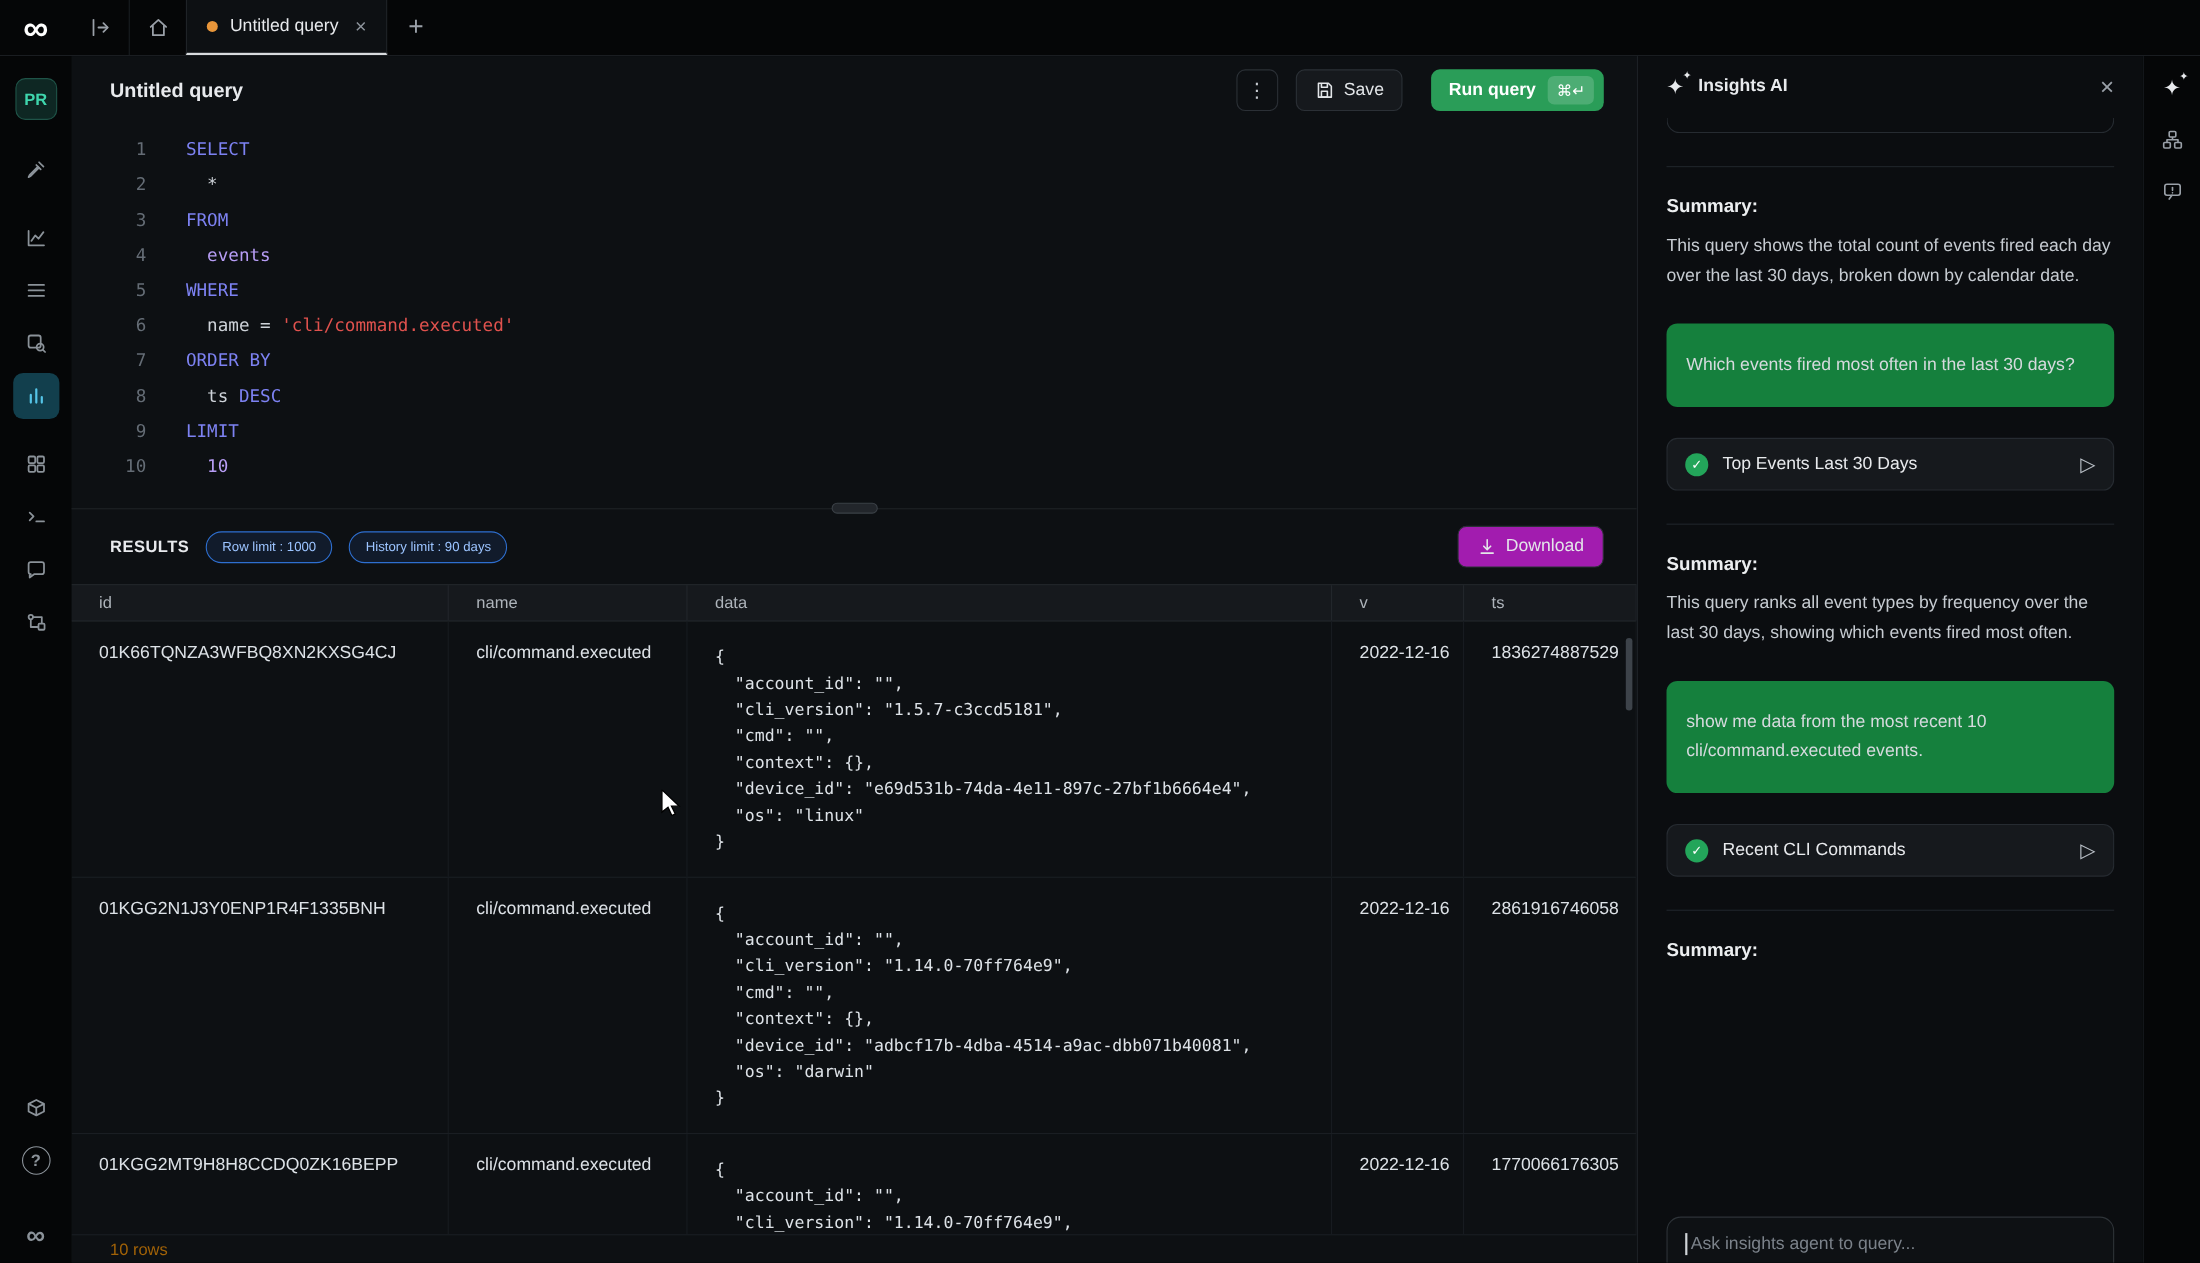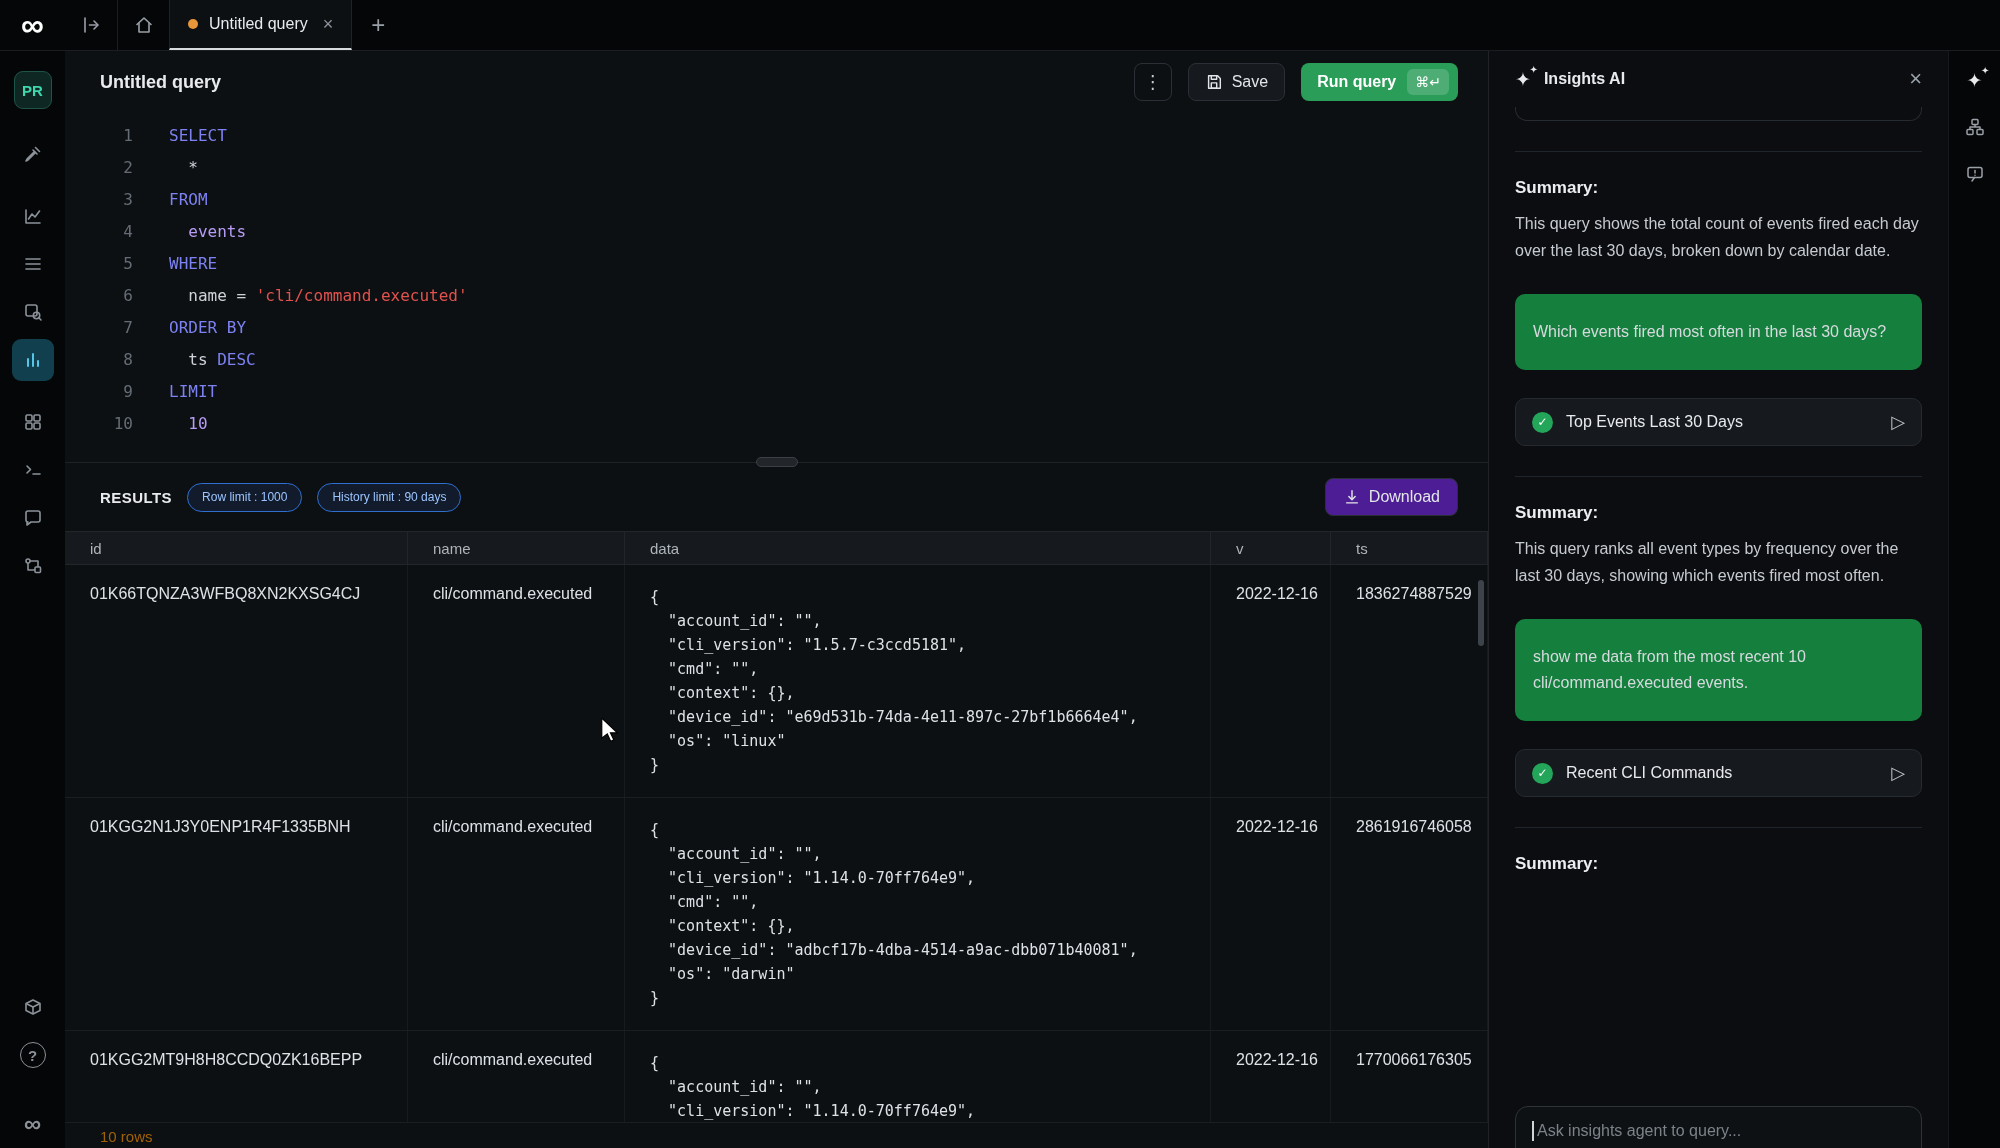--- a/index.html
+++ b/index.html
@@ -36,21 +36,21 @@
   .logo-small{font-size:24px;color:#8b9299;font-weight:700;margin-top:28px;}
 
   
   .main{position:absolute;left:65px;top:51px;width:1423px;height:1097px;background:#0d1013;
     display:flex;flex-direction:column;}
   .qheader{height:62px;display:flex;align-items:center;padding:0 30px 0 35px;flex:none;}
   .qtitle{font-size:18px;font-weight:700;}
   .spacer{flex:1;}
   .btn{height:38px;border-radius:8px;display:flex;align-items:center;font-size:16px;cursor:pointer;}
   .btn-kebab{width:38px;justify-content:center;border:1px solid #2b3036;color:#c6cbd1;font-size:18px;margin-right:16px;}
-  .btn-save{border:1px solid #2b3036;background:#16191d;padding:0 16px;gap:9px;color:#e3e6e9;margin-right:16px;}
+  .btn-save{border:1px solid #2b3036;background:#16191d;padding:0 16px;gap:9px;color:#e3e6e9;margin-right:26px;}
   .btn-run{background:#2a9d58;padding:0 9px 0 16px;gap:11px;color:#fff;font-weight:600;}
   .run-chip{background:rgba(255,255,255,.17);border-radius:6px;height:26px;padding:0 8px;display:flex;
     align-items:center;font-size:14px;font-weight:400;}
 
   
   .editor{height:349px;flex:none;padding-top:7px;font-family:"DejaVu Sans Mono","Liberation Mono",monospace;
     font-size:16px;overflow:hidden;}
   .code-line{display:flex;height:32px;line-height:32px;white-space:pre;}
   .ln{width:68px;text-align:right;color:#646c75;flex:none;}
   .code-text{padding-left:36px;}
@@ -63,21 +63,21 @@
   
   .split{height:1px;background:#1e2226;position:relative;flex:none;}
   .split-handle{position:absolute;left:50%;top:-5px;transform:translateX(-50%);width:42px;height:10px;
     border-radius:5px;background:#22262b;border:1px solid #3a4046;cursor:row-resize;}
 
   
   .results-bar{height:68px;display:flex;align-items:center;gap:15px;padding:0 30px 0 35px;flex:none;}
   .results-label{font-size:15px;font-weight:700;letter-spacing:.03em;}
   .badge{height:29px;border-radius:15px;border:1px solid #2e6fd0;background:rgba(46,111,208,.13);
     color:#9cc4ff;font-size:12px;display:flex;align-items:center;padding:0 14px;cursor:pointer;}
-  .btn-download{margin-left:auto;border:1px solid #2b3036;background:#4c1d95;padding:0 17px;gap:8px;color:#e3e6e9;}
+  .btn-download{margin-left:auto;border:1px solid #2b3036;background:#a21caf;padding:0 17px;gap:8px;color:#e3e6e9;}
 
   
   .table{flex:1;overflow:hidden;display:flex;flex-direction:column;}
   .thead{display:flex;height:34px;background:#16191d;border-top:1px solid #22262b;border-bottom:1px solid #22262b;
     color:#aeb4bb;font-size:15px;flex:none;}
   .th{padding-left:25px;display:flex;align-items:center;border-right:1px solid #22262b;flex:none;}
   .tbody{overflow:hidden;flex:1;}
   .trow{display:flex;border-bottom:1px solid #1a1e23;}
   .td{padding:20px 10px 20px 25px;border-right:1px solid #171b20;overflow:hidden;font-size:16px;
     color:#dde2e7;flex:none;white-space:nowrap;}

